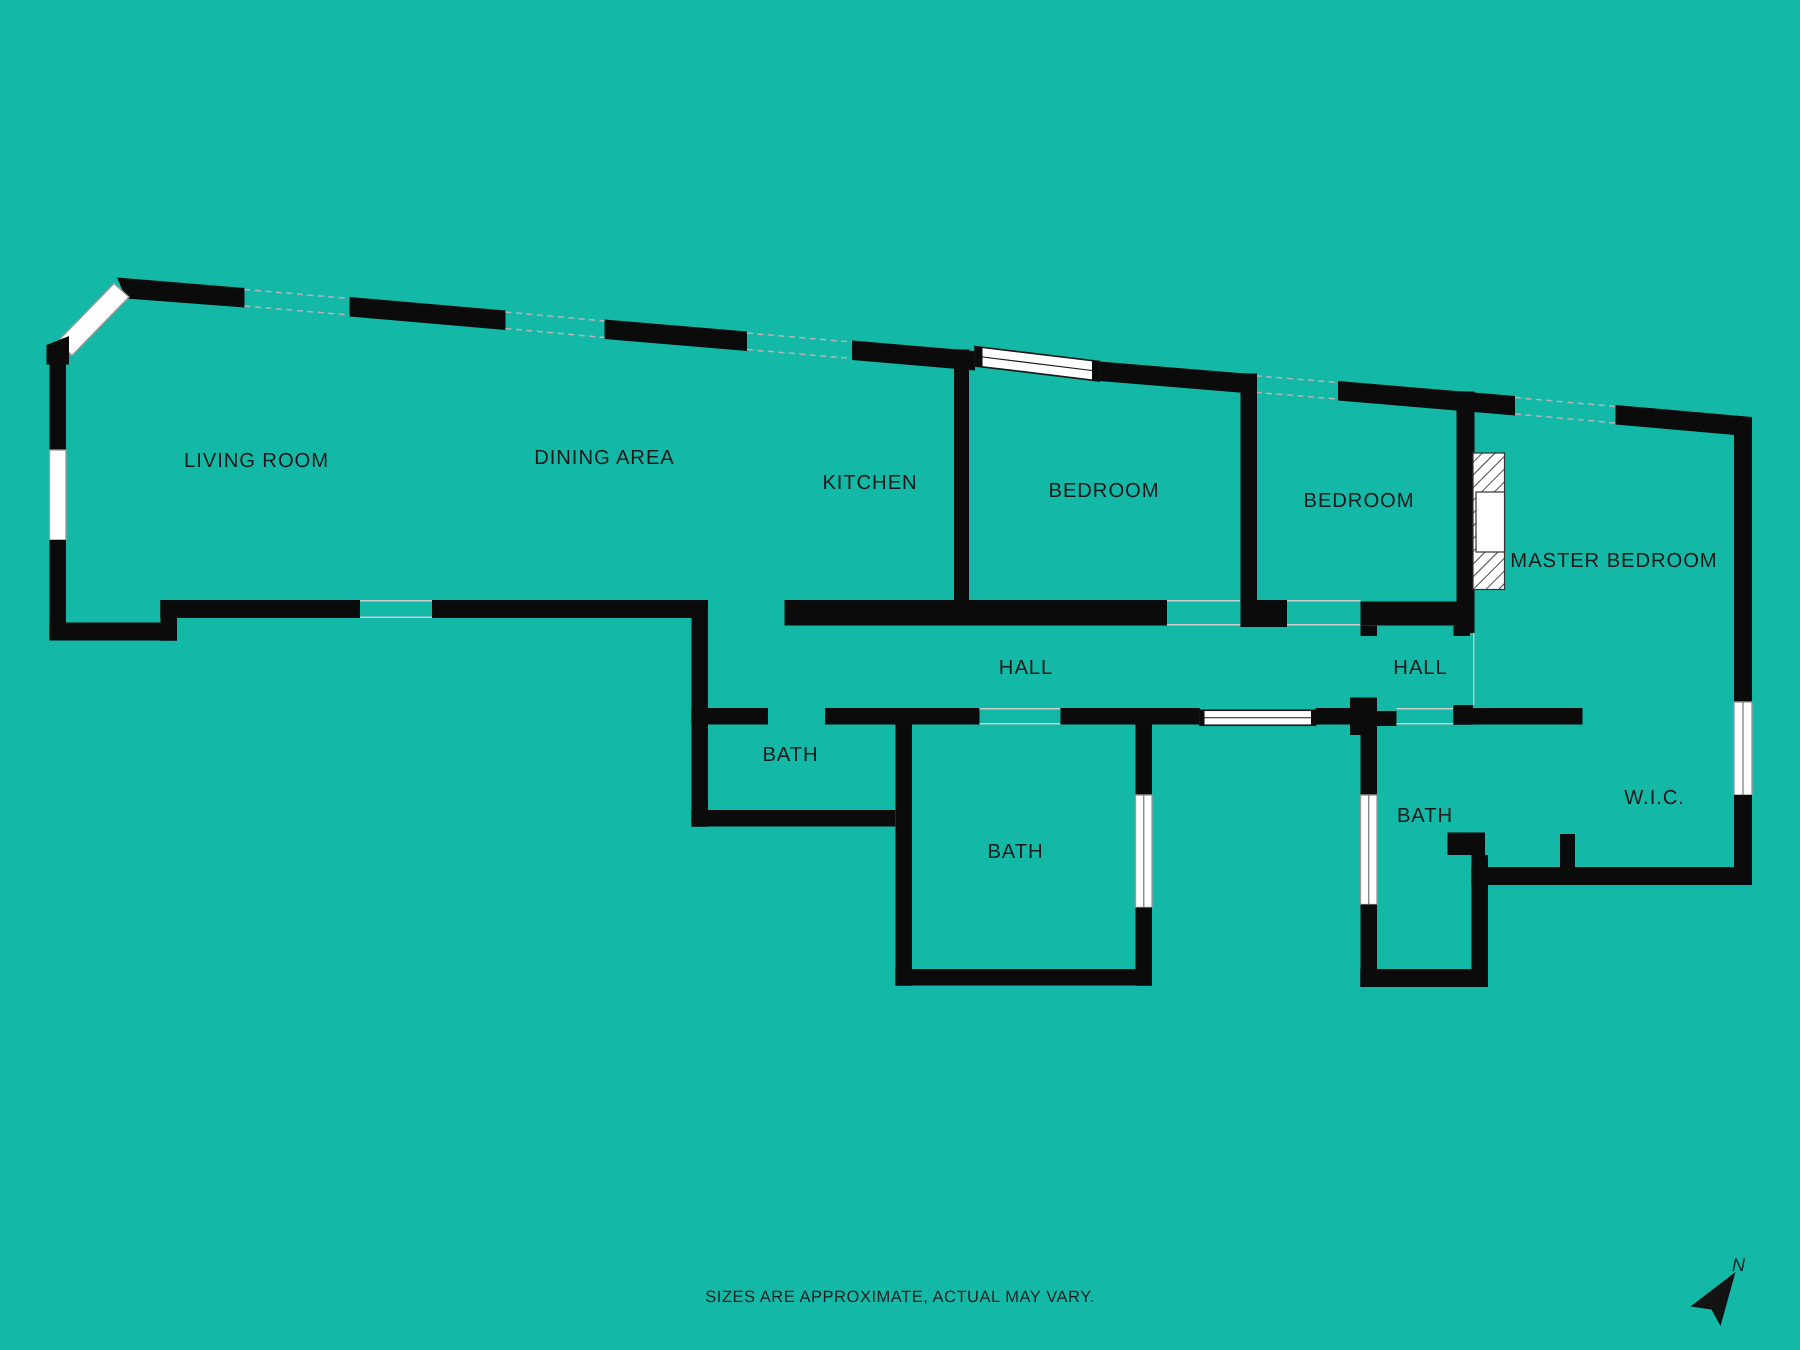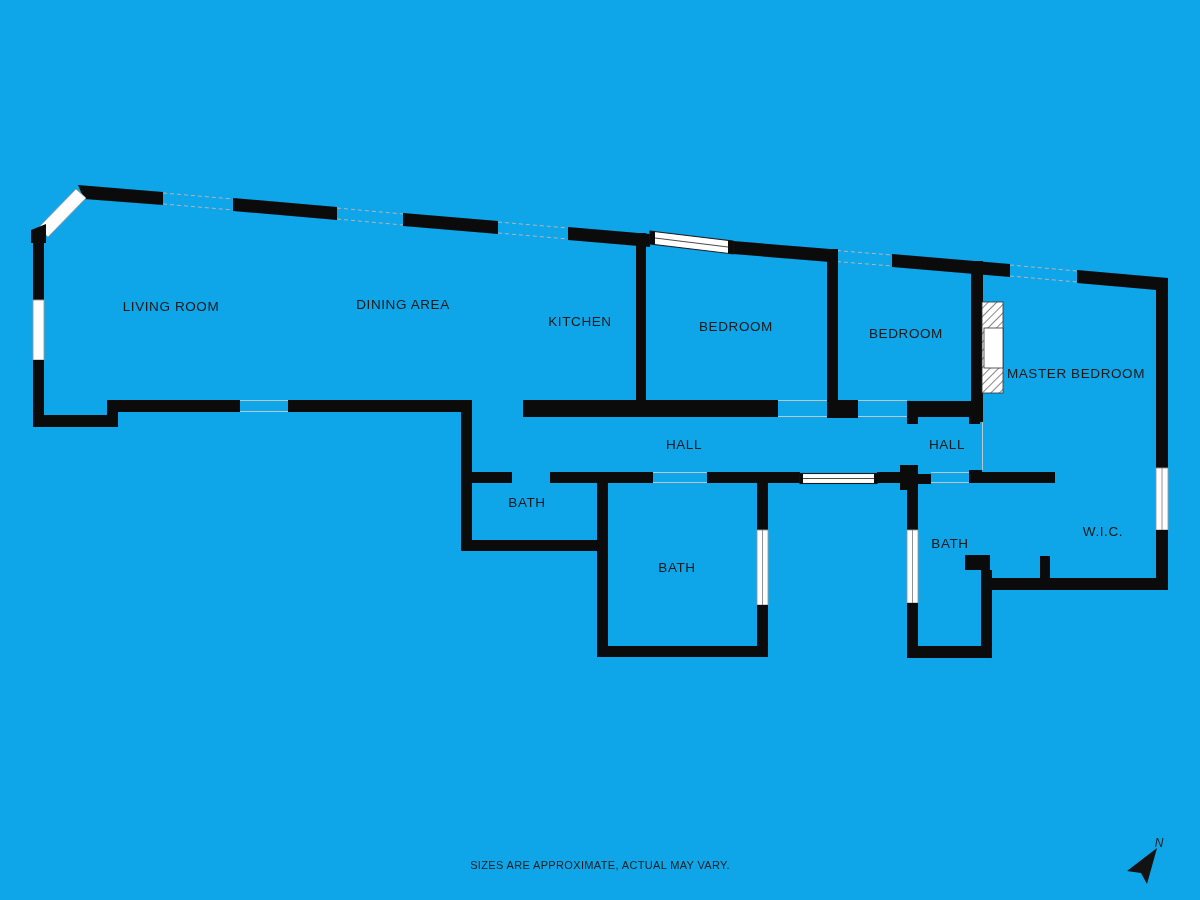--- a/index.html
+++ b/index.html
@@ -1,17 +1,17 @@
 <!DOCTYPE html>
 <html><head>
 <meta charset="utf-8">
 <style>
   html,body { margin:0; padding:0; background:#ffffff; }
   #stage {
-    position:relative; width:1200px; height:900px; background:#0ea5e9;
+    position:relative; width:1200px; height:900px; background:#14b8a6;
     font-family:"Liberation Sans", sans-serif; overflow:hidden;
   }
   #plan-svg { position:absolute; left:0; top:0; }
   .room-label {
     font-family:"Liberation Sans", sans-serif;
     font-size:13.5px; letter-spacing:0.6px; fill:#1a1a1a;
     text-anchor:middle;
   }
   .north-n {
     font-family:"Liberation Sans", sans-serif;

